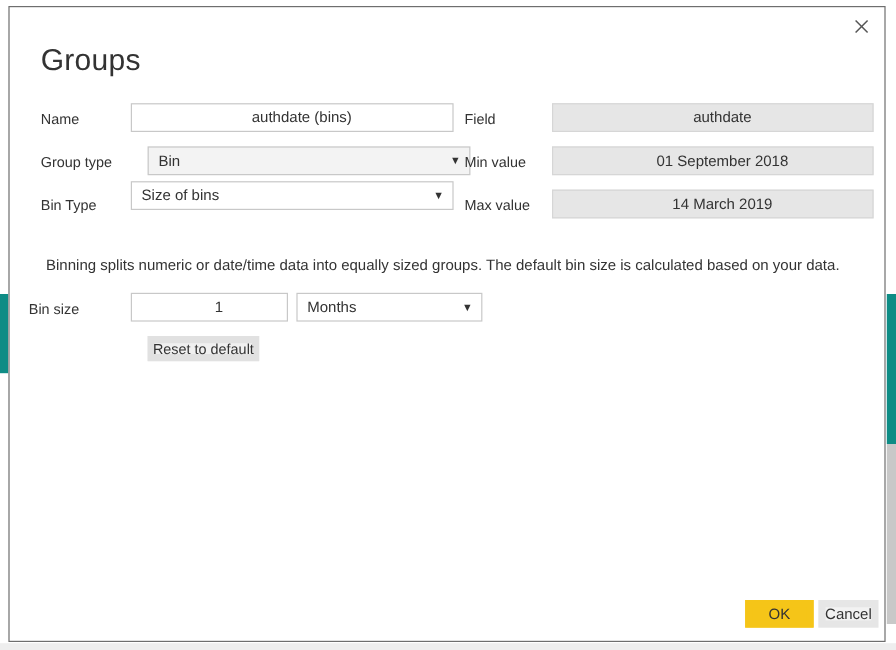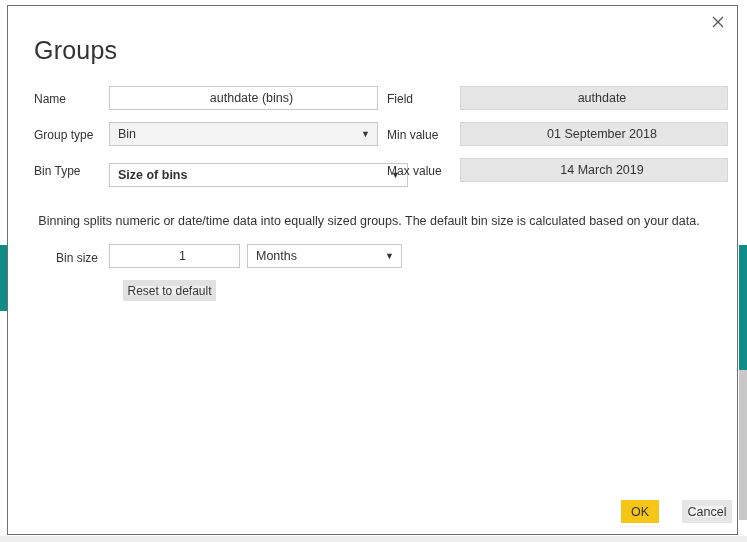--- a/index.html
+++ b/index.html
@@ -170,21 +170,21 @@
     top: 274px;
     width: 93px;
     height: 21px;
     font-size: 12px;
     border-color: #e1e1e1;
     background: #f0f0f0;
   }
   .btn.ok {
     left: 599px;
     top: 494px;
-    width: 38px;
+    width: 57px;
     height: 23px;
     background: #f5c518;
     border-color: #f5c518;
     color: #333333;
   }
   .btn.cancel {
     left: 660px;
     top: 494px;
     width: 50px;
     height: 23px;
@@ -211,43 +211,43 @@
         <line x1="11" y1="1" x2="1" y2="11" stroke="#555555" stroke-width="1.2"></line>
       </svg>
     </div>
 
     <div class="title">Groups</div>
 
     <div class="lbl" style="left:26px; top:85px;">Name</div>
     <div class="field" style="left:101px; top:80px; width:269px;">authdate (bins)</div>
 
     <div class="lbl" style="left:26px; top:121px;">Group type</div>
-    <div class="combo filled" style="left:101px; top:116px; width:269px;padding-left:43px;">
+    <div class="combo filled" style="left:115px; top:116px; width:269px;padding-left:43px;">
       <span class="combo-text">Bin</span>
       <span class="caret">▼</span>
     </div>
 
     <div class="lbl" style="left:26px; top:157px;">Bin Type</div>
-    <div class="combo" style="left:101px; top:157px; width:299px;font-weight:bold;">
+    <div class="combo" style="left:101px; top:145px; width:269px;">
       <span class="combo-text">Size of bins</span>
       <span class="caret">▼</span>
     </div>
 
     <div class="lbl" style="left:379px; top:85px;">Field</div>
     <div class="field readonly" style="left:452px; top:80px; width:268px;">authdate</div>
 
     <div class="lbl" style="left:379px; top:121px;">Min value</div>
     <div class="field readonly" style="left:452px; top:116px; width:268px;">01 September 2018</div>
 
     <div class="lbl" style="left:379px; top:157px;">Max value</div>
     <div class="field readonly" style="left:452px; top:152px; width:268px;">14 March 2019</div>
 
     <div class="desc">Binning splits numeric or date/time data into equally sized groups. The default bin size is calculated based on your data.</div>
 
-    <div class="lbl" style="left:16px; top:244px;margin-left:32px;">Bin size</div>
+    <div class="lbl" style="left:16px; top:244px;">Bin size</div>
     <div class="field" style="left:101px; top:238px; width:131px;">1</div>
     <div class="combo" style="left:239px; top:238px; width:155px;text-decoration:underline;">
       <span class="combo-text">Months</span>
       <span class="caret">▼</span>
     </div>
 
     <div class="btn reset">Reset to default</div>
 
     <div class="btn ok">OK</div>
     <div class="btn cancel">Cancel</div>

